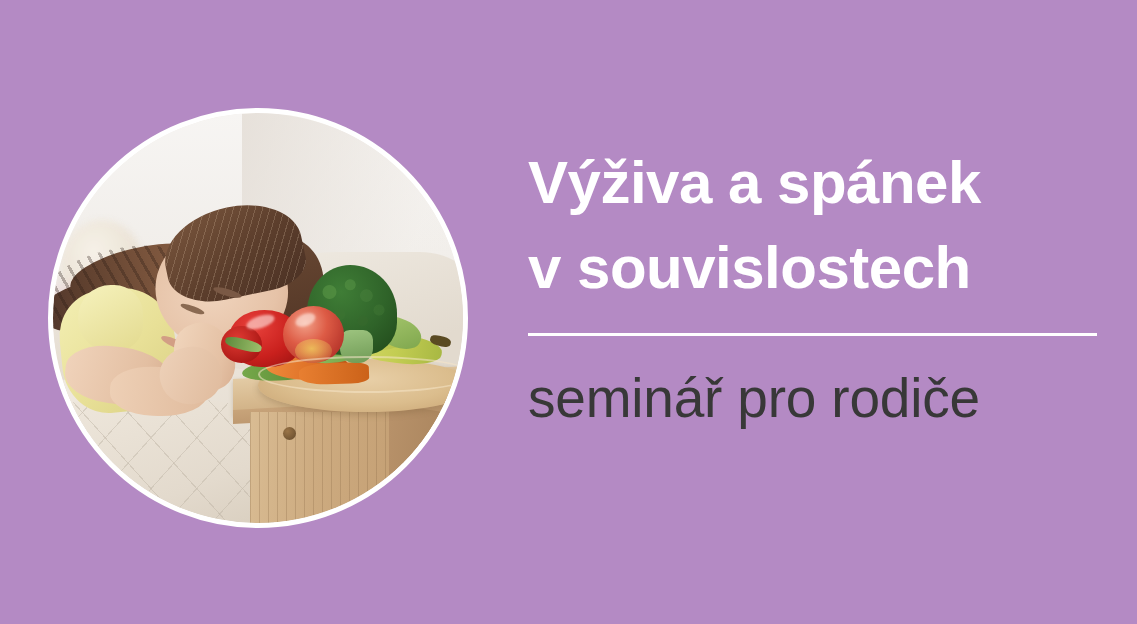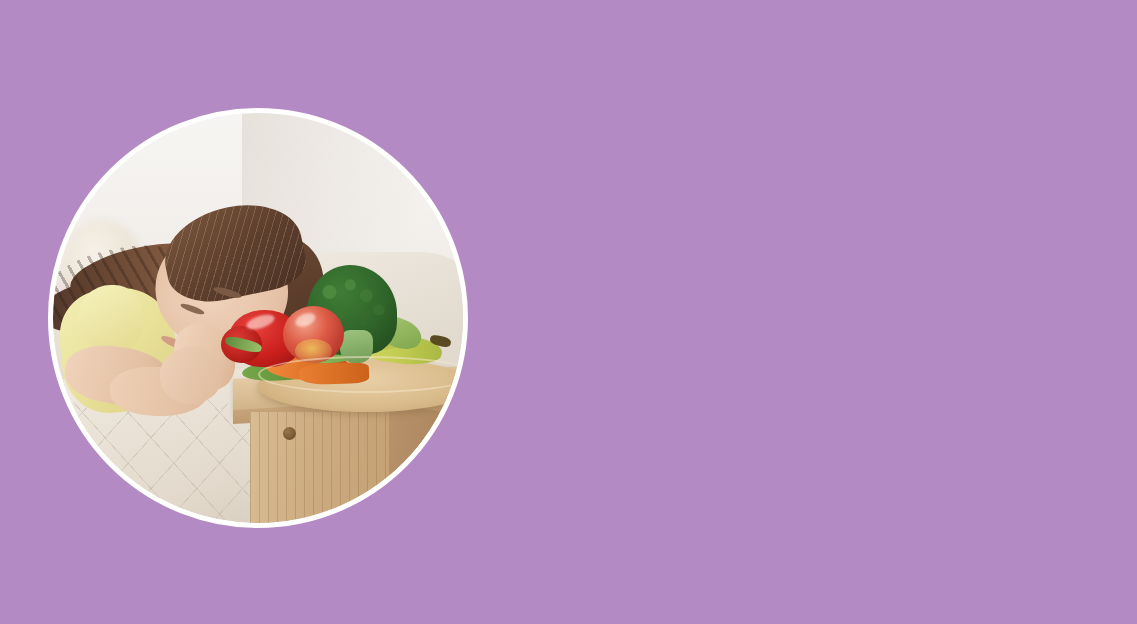--- a/index.html
+++ b/index.html
@@ -556,14 +556,20 @@
       <div class="pepper-shine"></div>
       <div class="pepper-stalk"></div>
       <div class="apple"></div>
       <div class="apple-yellow"></div>
       <div class="apple-shine"></div>
       <div class="plate-lip"></div>
 
     </div>
   </div>
 
+  <div class="content">
+    <h1 class="title">Výživa a spánek
+v souvislostech</h1>
+    <div class="divider"></div>
+    <div class="subtitle">seminář pro rodiče</div>
+  </div>
 
 </div>
 
 </body></html>

